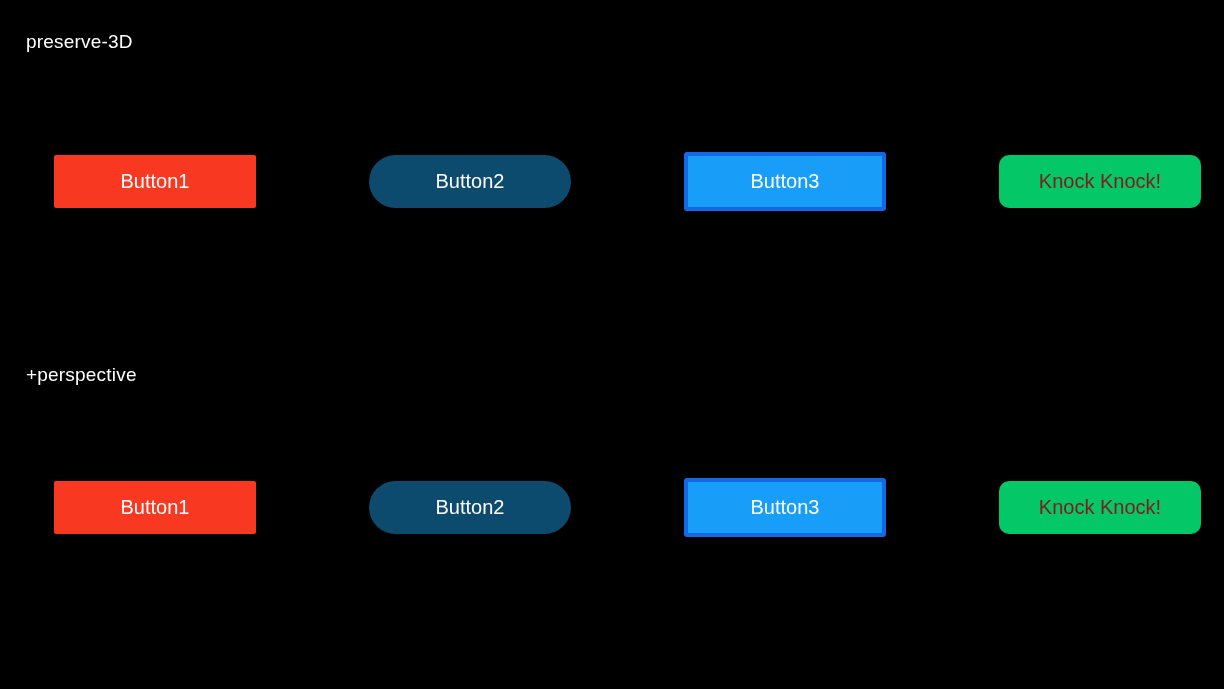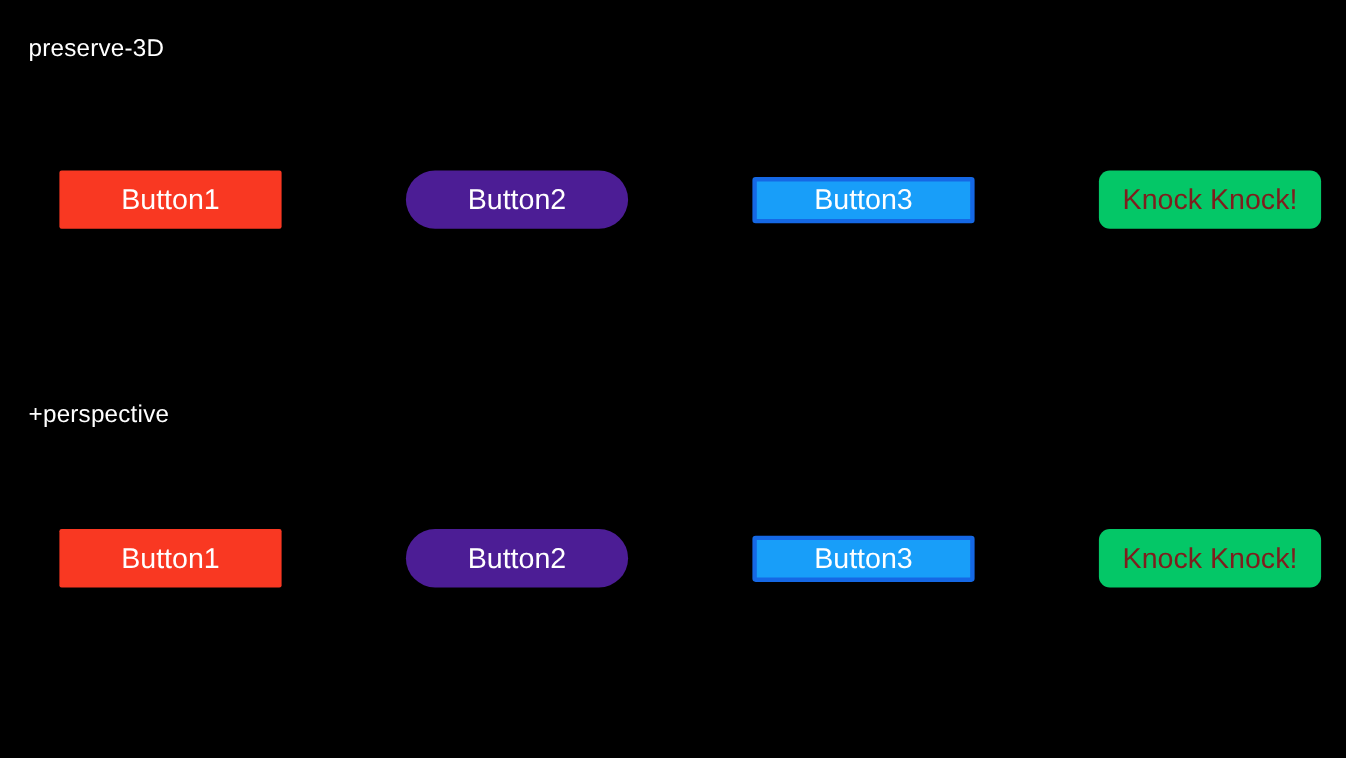--- a/index.html
+++ b/index.html
@@ -11,21 +11,21 @@
     height: 689px;
     background: #000000;
     font-family: "Liberation Sans", sans-serif;
     overflow: hidden;
     position: relative;
   }
   .section-label {
     position: absolute;
     left: 26px;
     color: #ffffff;
-    font-size: 22px;
+    font-size: 19px;
     font-weight: 400;
     letter-spacing: 0.2px;
     white-space: nowrap;
   }
   #label-preserve3d { top: 31px; }
   #label-perspective { top: 364px; }
 
   .button-row {
     position: absolute;
     left: 54px;
@@ -38,40 +38,40 @@
   #row-preserve3d { top: 155px; }
   #row-perspective { top: 481px; }
 
   .btn {
     width: 202px;
     height: 53px;
     display: flex;
     align-items: center;
     justify-content: center;
     font-family: "Liberation Sans", sans-serif;
-    font-size: 26px;
+    font-size: 20px;
     color: #ffffff;
     border: none;
     padding: 0;
     cursor: pointer;
     box-sizing: border-box;
   }
   .btn-red {
     background: #f93822;
     border-radius: 2px;
   }
   .btn-purple {
-    background: #4c1d95;
+    background: #0c4a6e;
     border-radius: 27px;
   }
   .btn-blue {
     background: #189ef9;
     border: 4px solid #1568e5;
     border-radius: 3px;
-    height: 42px;
+    height: 59px;
   }
   .btn-green {
     background: #04c767;
     border-radius: 10px;
     color: #7f1d1d;
   }
 </style>
 </head>
 <body>
 

